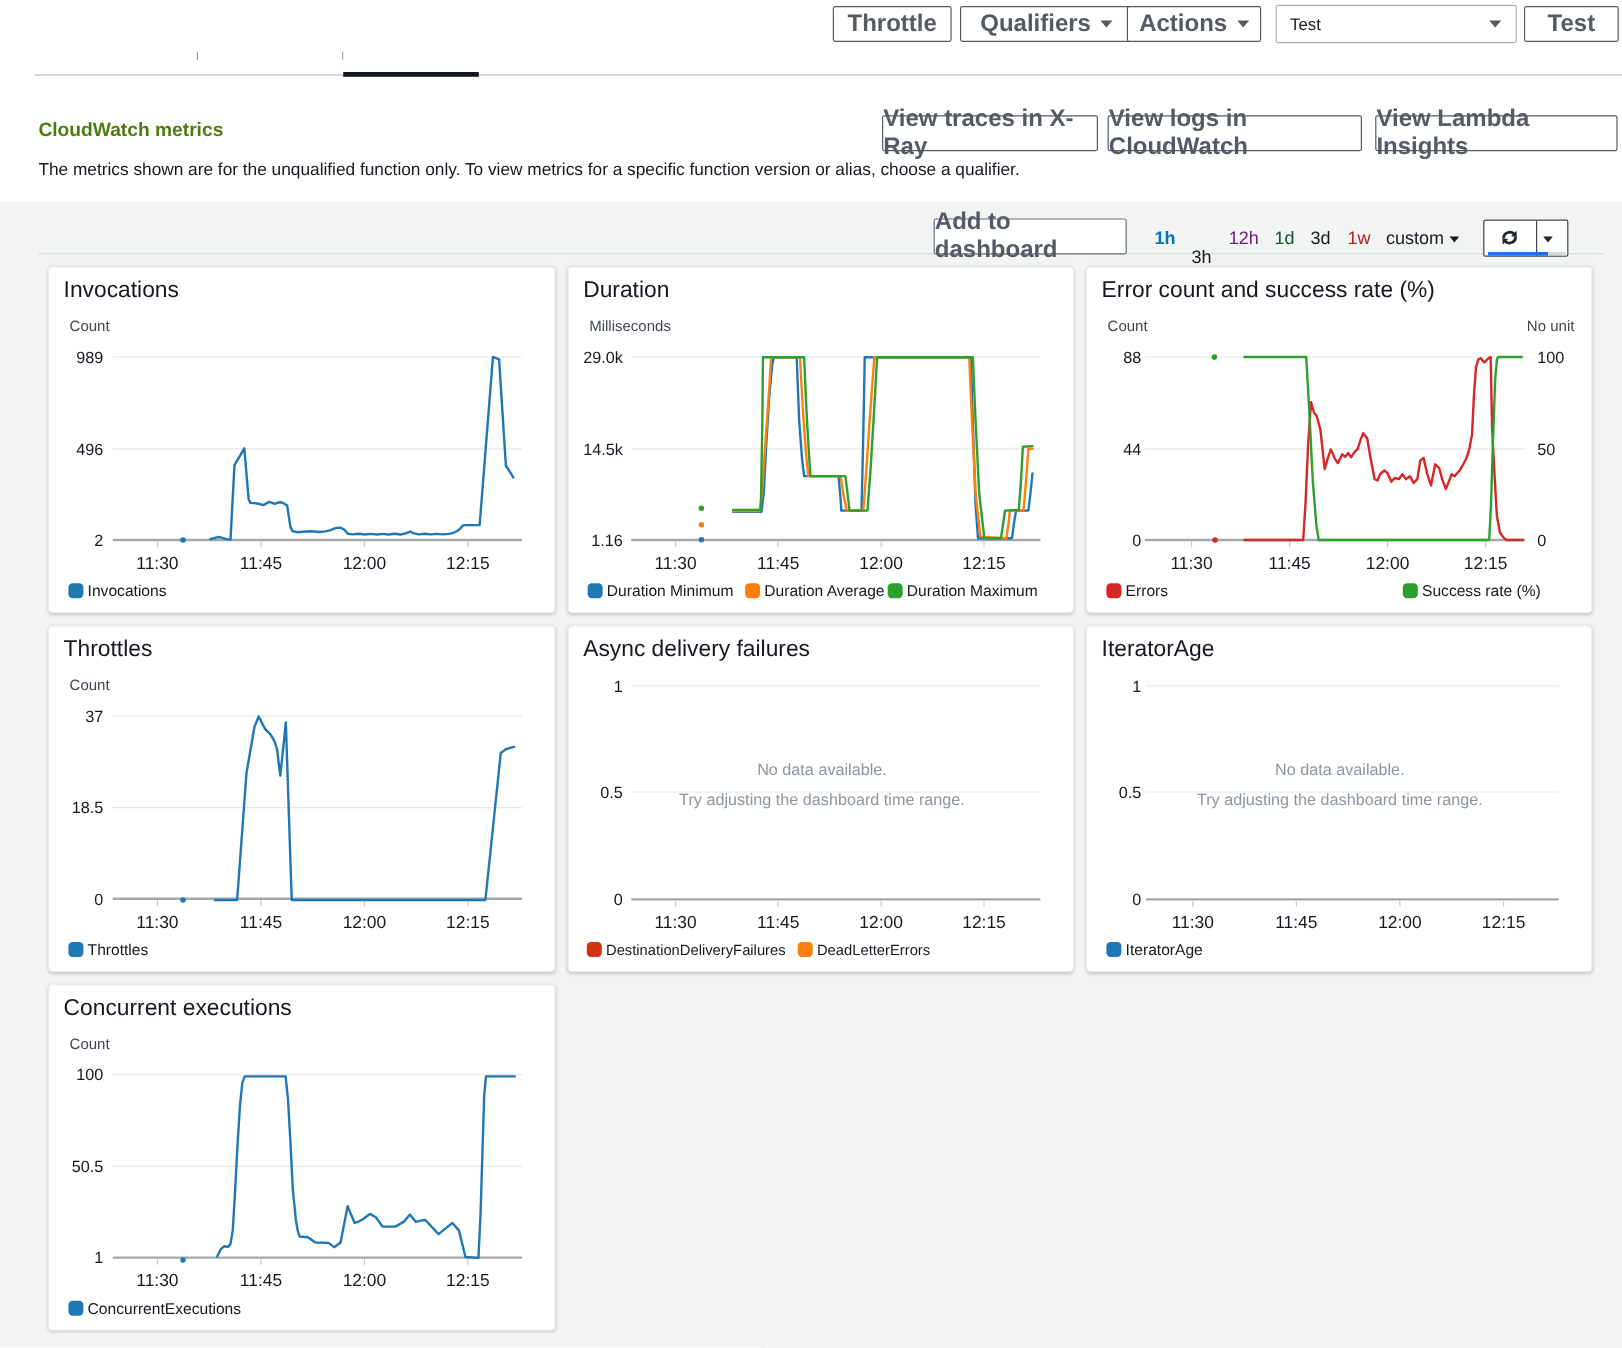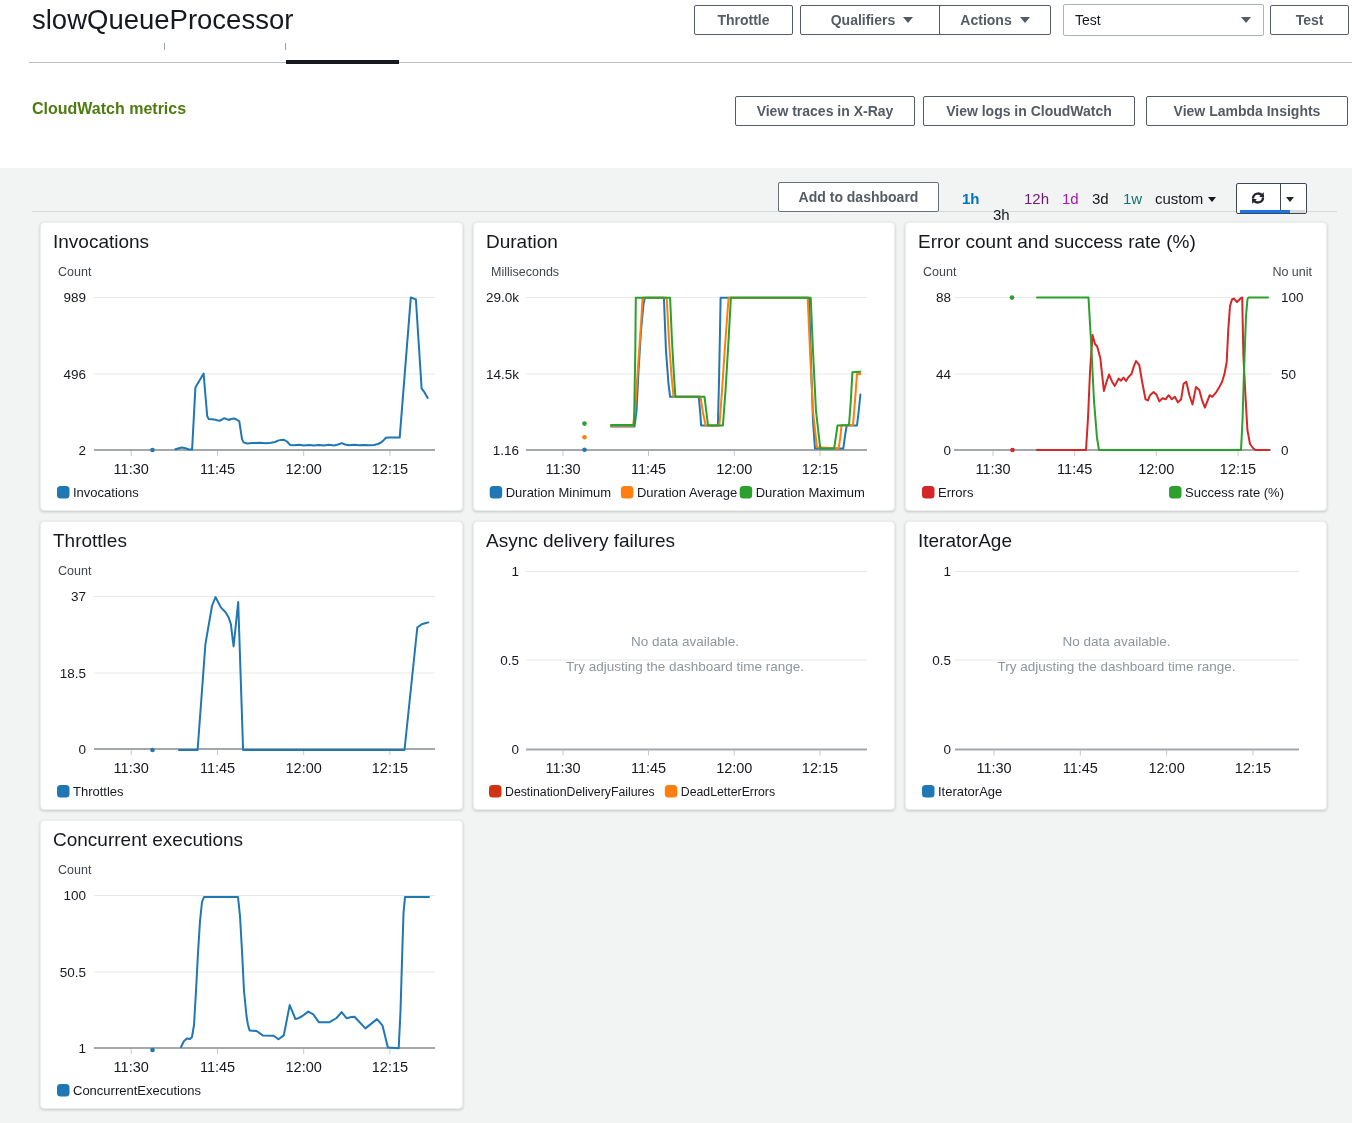--- a/index.html
+++ b/index.html
@@ -1,56 +1,56 @@
 <!DOCTYPE html>
 <html><head><meta charset="utf-8"><title>slowQueueProcessor</title>
 <style>
 * { margin:0; padding:0; box-sizing:border-box; }
 html,body { width:1352px; height:1123px; font-family:"Liberation Sans",sans-serif; background:#fff; }
 #page { position:relative; width:1352px; height:1123px; overflow:hidden; background:#fff; }
 .abs { position:absolute; }
 .btn { position:absolute; display:flex; align-items:center; justify-content:center; background:#fff;
-  border:1px solid #545b64; border-radius:2px; font-size:14px; font-weight:700; color:#545b64; height:30px; }
+  border:1px solid #545b64; border-radius:2px; font-size:20px; font-weight:700; color:#545b64; height:30px; }
 .caret { width:0; height:0; border-left:5px solid transparent; border-right:5px solid transparent;
   border-top:6px solid #545b64; margin-left:8px; display:inline-block; }
 .card { position:absolute; background:#fff; border:1px solid #eceded; border-radius:4px;
   box-shadow:0 1px 3px rgba(0,28,36,0.2); }
 </style></head>
 <body>
 <div id="page">
 
-  <div class="abs" style="left:32px;top:4px;font-size:27.5px;color:#16191f;">slowQueueProcessor</div>
   <div class="btn" style="left:694px;top:5px;width:99px;">Throttle</div>
   <div class="btn" style="left:800px;top:5px;width:144px;">Qualifiers<span class="caret"></span></div>
   <div class="btn" style="left:939px;top:5px;width:112px;">Actions<span class="caret"></span></div>
   <div class="abs" style="left:1063px;top:4px;width:201px;height:32px;background:#fff;border:1px solid #aab7b8;border-radius:2px;display:flex;align-items:center;">
      <span style="margin-left:11px;font-size:14px;color:#16191f;flex:1;">Test</span>
      <span class="caret" style="margin-right:12px;"></span>
     </div>
   <div class="btn" style="left:1270px;top:5px;width:79px;">Test</div>
 
   <div class="abs" style="left:164px;top:43px;width:1px;height:7px;background:#99a5aa;"></div>
   <div class="abs" style="left:285px;top:43px;width:1px;height:7px;background:#99a5aa;"></div>
   <div class="abs" style="left:29px;top:62px;width:1323px;height:1px;background:#b9bfc1;"></div>
   <div class="abs" style="left:286px;top:60px;width:113px;height:4px;background:#16191f;"></div>
 
   <div class="abs" style="left:32px;top:100px;font-size:16px;font-weight:700;color:#4d7c0f;">CloudWatch metrics</div>
   <div class="btn" style="left:735px;top:96px;width:180px;">View traces in X-Ray</div>
   <div class="btn" style="left:923px;top:96px;width:212px;">View logs in CloudWatch</div>
   <div class="btn" style="left:1146px;top:96px;width:202px;">View Lambda Insights</div>
+  <div class="abs" style="left:32px;top:133.5px;font-size:14.4px;color:#16191f;">The metrics shown are for the unqualified function only. To view metrics for a specific function version or alias, choose a qualifier.</div>
 
   <div class="abs" style="left:0;top:168px;width:1352px;height:955px;background:#f2f3f3;"></div>
   <div class="abs" style="left:32px;top:211px;width:1305px;height:1px;background:#d5dbdb;"></div>
   <div class="btn" style="left:778px;top:182px;width:161px;border-color:#687078;">Add to dashboard</div>
   <div class="abs" style="left:962px;top:190px;font-size:15px;font-weight:700;color:#0073bb;">1h</div>
   <div class="abs" style="left:993px;top:190px;font-size:15px;color:#16191f;margin-top:16px;">3h</div>
   <div class="abs" style="left:1024px;top:190px;font-size:15px;color:#701a75;">12h</div>
-  <div class="abs" style="left:1062px;top:190px;font-size:15px;color:#a21caf;">1d</div>
+  <div class="abs" style="left:1062px;top:190px;font-size:15px;color:#14532d;">1d</div>
   <div class="abs" style="left:1092px;top:190px;font-size:15px;color:#16191f;">3d</div>
-  <div class="abs" style="left:1123px;top:190px;font-size:15px;color:#0f766e;">1w</div>
+  <div class="abs" style="left:1123px;top:190px;font-size:15px;color:#b91c1c;">1w</div>
   <div class="abs" style="left:1155px;top:190px;font-size:15px;color:#16191f;">custom</div>
   <div class="abs" style="left:1207.5px;top:197px;width:0;height:0;border-left:4.5px solid transparent;border-right:4.5px solid transparent;border-top:5px solid #16191f;"></div>
 
   <div class="abs" style="left:1236px;top:183px;width:71px;height:31px;background:#fff;border:1px solid #414750;border-radius:2px;">
     <div class="abs" style="left:43px;top:0;width:1px;height:29px;background:#414750;"></div>
     <svg width="16" height="16" viewBox="0 0 16 16" style="position:absolute;left:13px;top:6px;">
       <path d="M3 8.6 A5.1 5.1 0 0 1 12.4 5.9" fill="none" stroke="#21262c" stroke-width="2.3"></path>
       <polygon points="13.7,2.2 14.1,7.5 9.2,6.8" fill="#21262c"></polygon>
       <path d="M13 7.4 A5.1 5.1 0 0 1 3.6 10.1" fill="none" stroke="#21262c" stroke-width="2.3"></path>
       <polygon points="2.3,13.8 1.9,8.5 6.8,9.2" fill="#21262c"></polygon>

